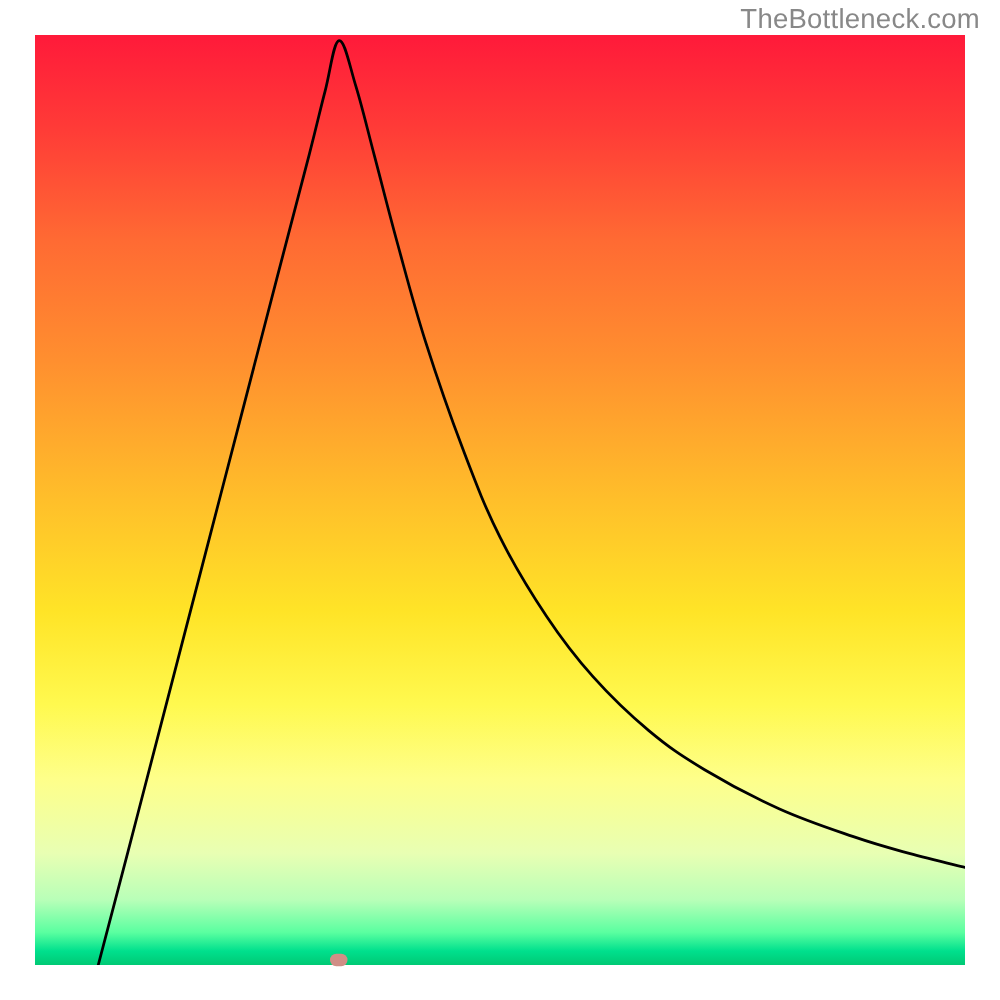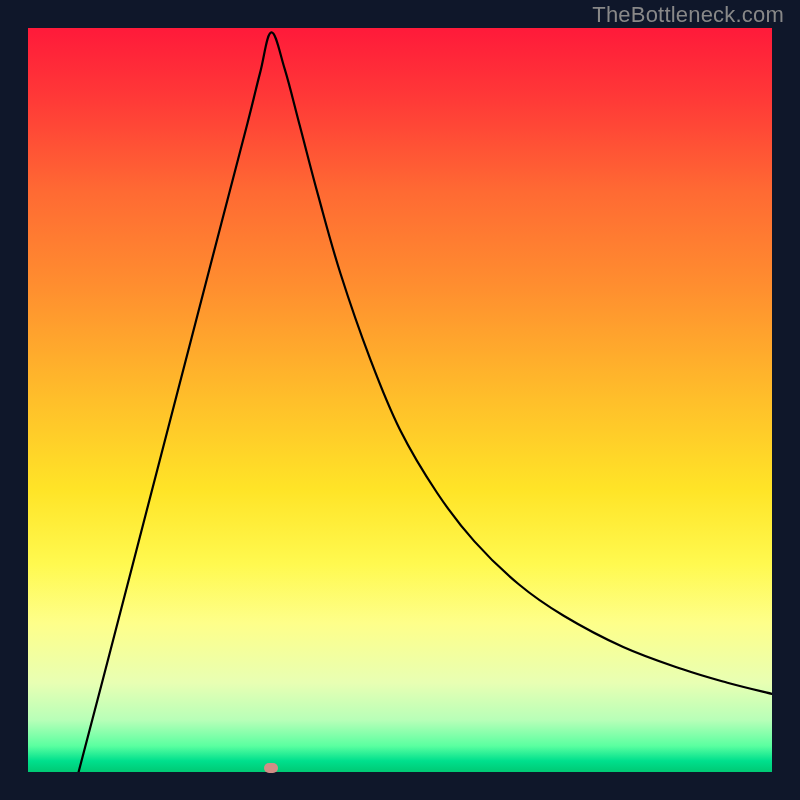--- a/index.html
+++ b/index.html
@@ -7,21 +7,21 @@
     padding: 0;
     width: 800px;
     height: 800px;
     background: #000;
     overflow: hidden;
   }
   .outer {
     position: relative;
     width: 800px;
     height: 800px;
-    background: #0f172a;
+    background: #ffffff;
   }
   .watermark {
     position: absolute;
     top: 2px;
     right: 16px;
     color: #888;
     font-family: Arial, Helvetica, sans-serif;
     font-size: 22px;
     letter-spacing: 0.2px;
     font-weight: 400;

